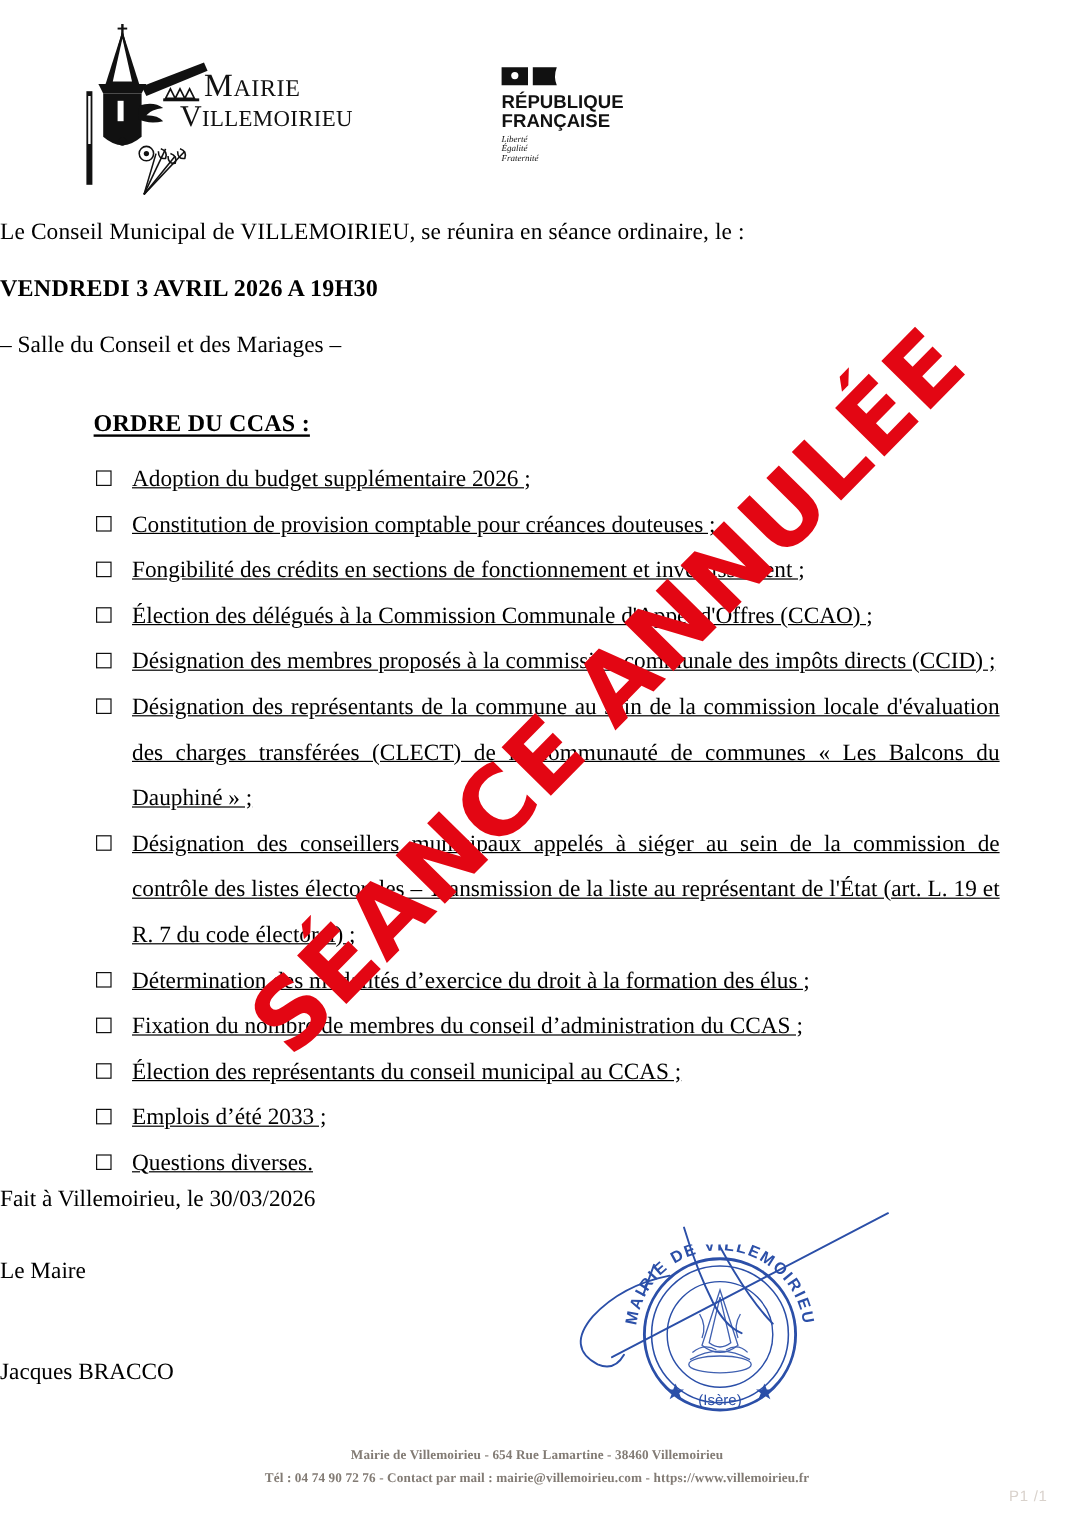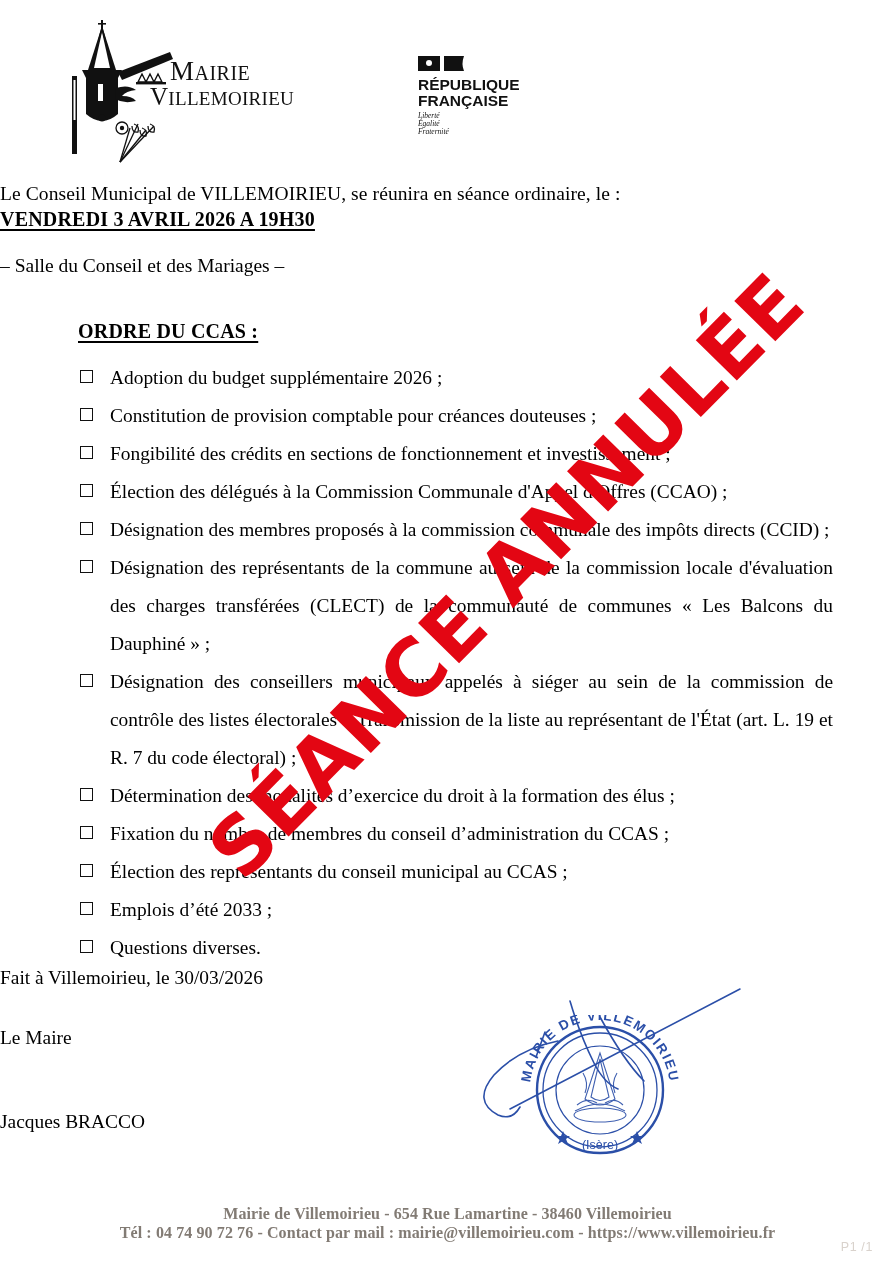--- a/index.html
+++ b/index.html
@@ -51,22 +51,22 @@
   
   .intro {
     font-size: 19.5px;
     line-height: 1.3;
   }
   .intro-line1 {
     margin-top: 6px;
     letter-spacing: 0.1px;
   }
   .intro-line2 {
+    margin-top: 22px;
     font-weight: bold;
-    text-decoration: underline;
     text-underline-offset: 3px;
     font-size: 20px;
     letter-spacing: 0.2px;
   }
   .intro-line3 {
     margin-top: 21px;
     font-size: 19.5px;
   }
 
   
@@ -86,20 +86,21 @@
     margin: 16px 0 0 0;
     padding: 0;
   }
   ul.agenda-list li {
     position: relative;
     padding-left: 32px;
     font-size: 19.4px;
     line-height: 38px;
     text-align: justify;
     margin-bottom: 0px;
+    text-decoration: underline;
   }
   ul.agenda-list li.short {
     text-align: left;
   }
   .bullet-box {
     position: absolute;
     left: 2px;
     top: 11px;
     width: 11px;
     height: 11px;
@@ -167,21 +168,21 @@
 
   
   .footer {
     position: absolute;
     left: 0;
     bottom: 28px;
     width: 895px;
     text-align: center;
     color: #827b74;
     font-weight: bold;
-    font-size: 16px;
+    font-size: 11px;
     line-height: 19px;
     letter-spacing: 0.1px;
   }
   .page-number {
     position: absolute;
     right: 22px;
     bottom: 16px;
     color: #d9d2cc;
     font-family: "Liberation Sans", sans-serif;
     font-size: 12.5px;

